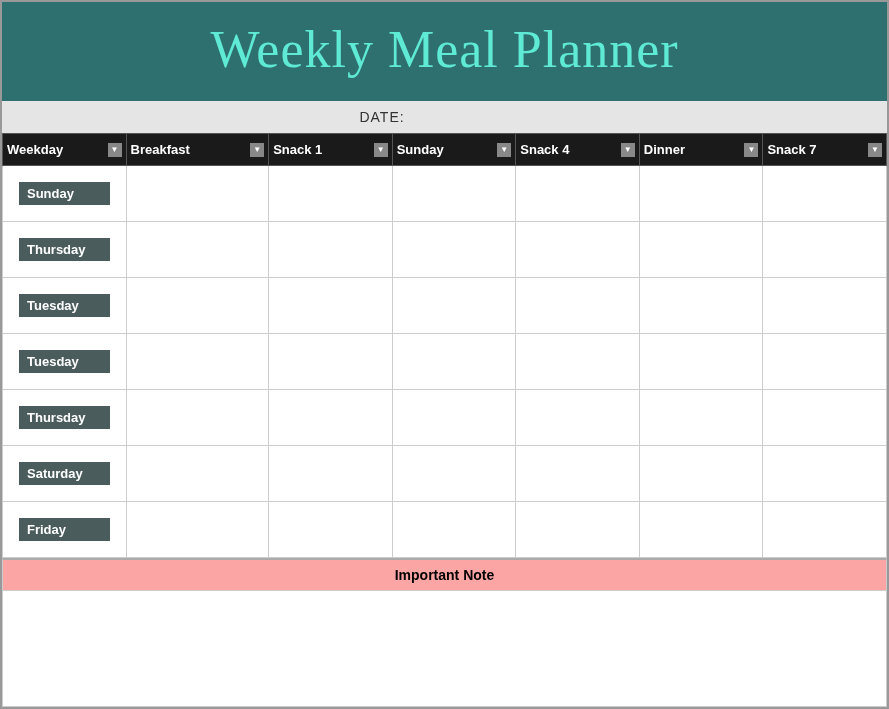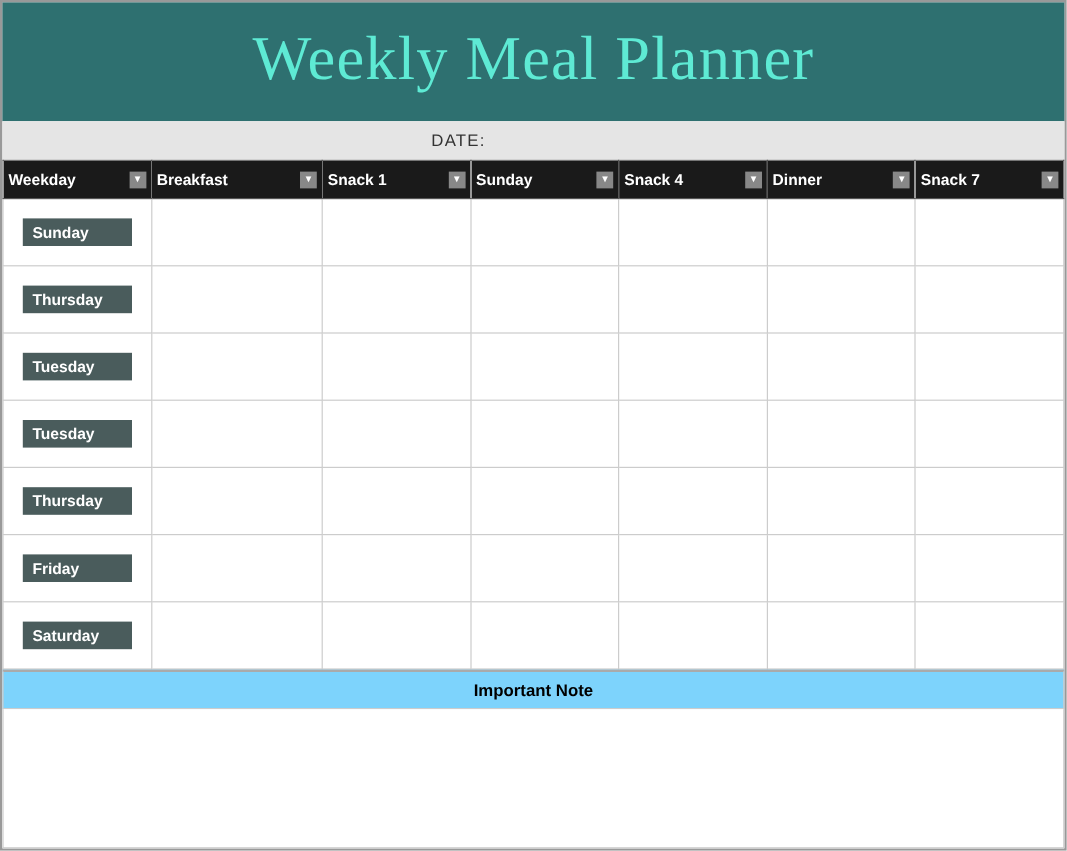--- a/index.html
+++ b/index.html
@@ -111,21 +111,21 @@
       display: flex;
       align-items: center;
     }
 
     .meal-cell {
       background-color: #ffffff;
       height: 44px;
     }
 
     .important-note-header {
-      background-color: #7dd3fc;
+      background-color: #fca5a5;
       border: 1px solid #ccc;
       border-top: 2px solid #aaa;
       text-align: center;
       padding: 7px;
       font-size: 14px;
       font-weight: bold;
     }
 
     .important-note-body {
       background-color: #ffffff;
@@ -256,32 +256,32 @@
             </td>
             <td class="meal-cell"></td>
             <td class="meal-cell"></td>
             <td class="meal-cell"></td>
             <td class="meal-cell"></td>
             <td class="meal-cell"></td>
             <td class="meal-cell"></td>
           </tr>
           <tr class="day-row">
             <td>
+              <div class="day-cell">Saturday</div>
+            </td>
+            <td class="meal-cell"></td>
+            <td class="meal-cell"></td>
+            <td class="meal-cell"></td>
+            <td class="meal-cell"></td>
+            <td class="meal-cell"></td>
+            <td class="meal-cell"></td>
+          </tr>
+          <tr class="day-row">
+            <td>
               <div class="day-cell">Friday</div>
-            </td>
-            <td class="meal-cell"></td>
-            <td class="meal-cell"></td>
-            <td class="meal-cell"></td>
-            <td class="meal-cell"></td>
-            <td class="meal-cell"></td>
-            <td class="meal-cell"></td>
-          </tr>
-          <tr class="day-row">
-            <td>
-              <div class="day-cell">Saturday</div>
             </td>
             <td class="meal-cell"></td>
             <td class="meal-cell"></td>
             <td class="meal-cell"></td>
             <td class="meal-cell"></td>
             <td class="meal-cell"></td>
             <td class="meal-cell"></td>
           </tr>
         </tbody>
     </table>

